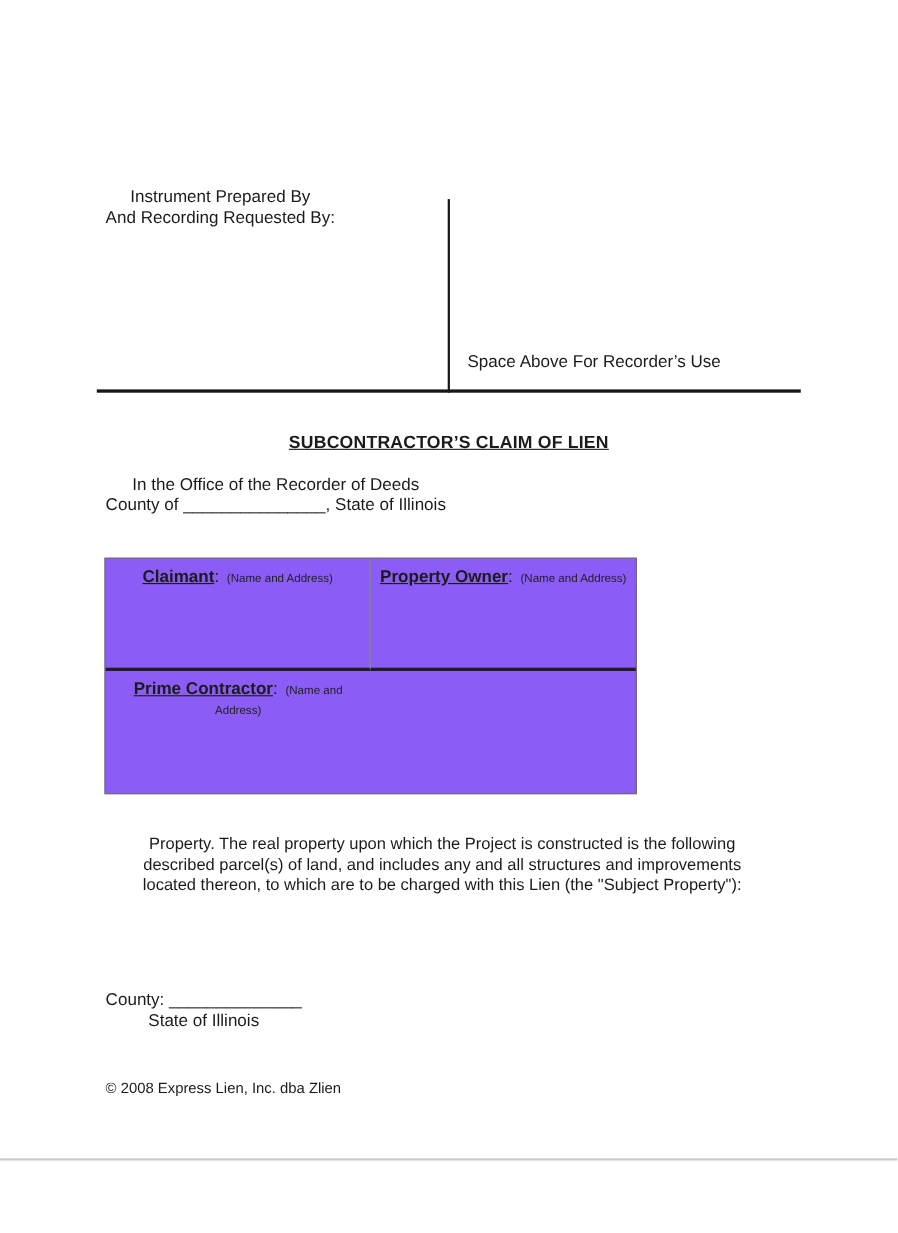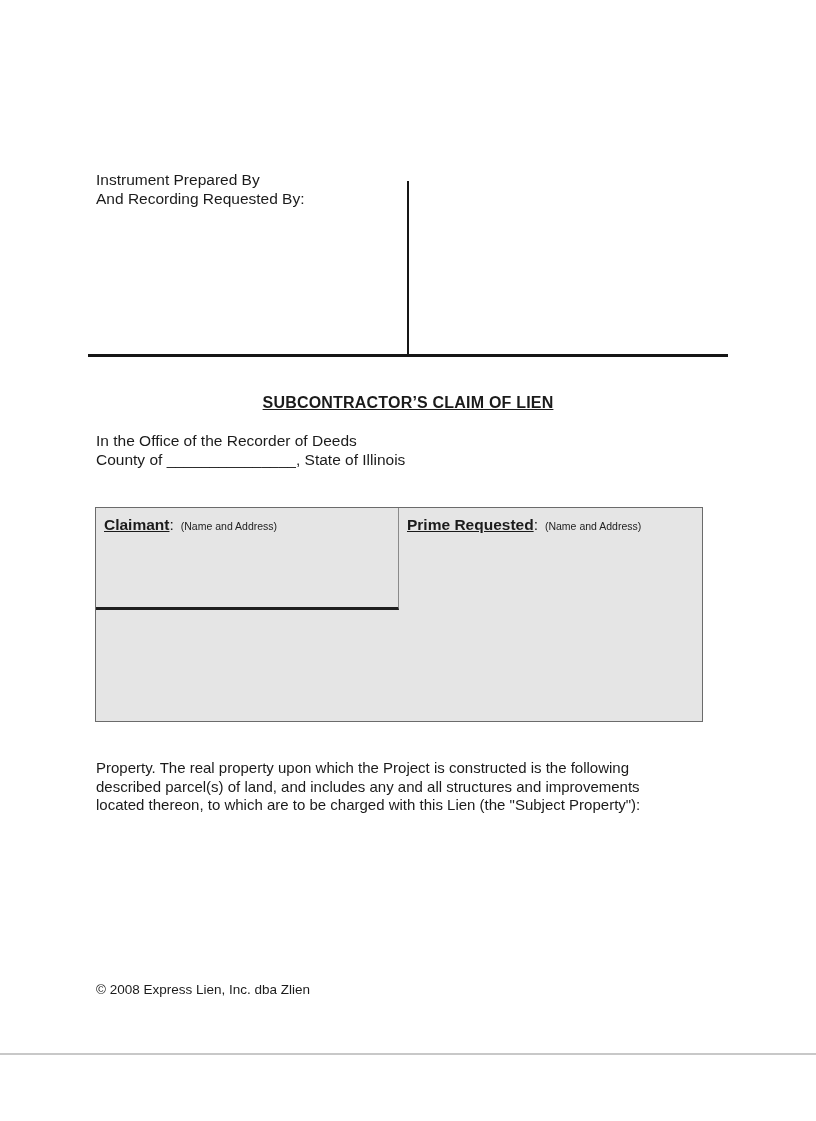--- a/index.html
+++ b/index.html
@@ -8,21 +8,21 @@
     font-family: "Liberation Sans", "DejaVu Sans", sans-serif;
     color: #1b1b1b;
   }
   .page {
     position: relative;
     width: 816px;
     height: 1121px;
     background: #ffffff;
     overflow: hidden;
   }
-  .abs { position: absolute; }
+  .abs { position: absolute; text-align: center; }
   .txt {
     font-size: 15.5px;
     line-height: 19px;
     color: #1b1b1b;
   }
   .multiline { white-space: pre-line; }
 
   .prepared-by   { left: 96px;  top: 170px; }
   .v-divider     { left: 407px; top: 181px; width: 2px;  height: 176px; background: #161616; }
   .recorder-note { left: 425px; top: 320px; }
@@ -34,26 +34,26 @@
     font-size: 16px;
     font-weight: bold;
     text-decoration: underline;
     letter-spacing: 0.2px;
   }
 
   .office-block { left: 96px; top: 431px; }
 
   .parties-table {
     left: 95px; top: 507px;
-    width: 608px; height: 215px;
+    width: 484px; height: 215px;
     border: 1px solid #6b6b6b;
     display: grid;
     grid-template-columns: 1fr 1fr;
     grid-template-rows: 102px 1fr;
-    background: #e5e5e5;
+    background: #8b5cf6;
   }
   .cell { padding: 8px 8px; }
   .cell.col-left  { border-right: 1px solid #8a8a8a; }
   .cell.row-top   { border-bottom: 3px solid #1f1f1f; }
   .cell-label {
     font-size: 15.5px;
     font-weight: bold;
     text-decoration: underline;
   }
   .cell-colon { font-size: 15.5px; font-weight: normal; }
@@ -77,39 +77,45 @@
 </head>
 <body>
 
 <div class="page">
 
   <div class="abs txt multiline prepared-by">Instrument Prepared By
 And Recording Requested By:</div>
 
   <div class="abs v-divider"></div>
 
+  <div class="abs txt recorder-note">Space Above For Recorder’s Use</div>
 
   <div class="abs h-rule"></div>
 
   <div class="abs form-title">SUBCONTRACTOR’S CLAIM OF LIEN</div>
 
   <div class="abs txt multiline office-block">In the Office of the Recorder of Deeds
 County of _______________, State of Illinois</div>
 
   <div class="abs parties-table">
     <div class="cell col-left row-top">
       <span class="cell-label">Claimant</span><span class="cell-colon">:</span><span class="cell-note">(Name and Address)</span>
     </div>
+    <div class="cell row-top">
+      <span class="cell-label">Property Owner</span><span class="cell-colon">:</span><span class="cell-note">(Name and Address)</span>
+    </div>
     <div class="cell">
-      <span class="cell-label">Prime Requested</span><span class="cell-colon">:</span><span class="cell-note">(Name and Address)</span>
+      <span class="cell-label">Prime Contractor</span><span class="cell-colon">:</span><span class="cell-note">(Name and Address)</span>
     </div>
   </div>
 
   <div class="abs txt multiline property-paragraph">Property. The real property upon which the Project is constructed is the following
 described parcel(s) of land, and includes any and all structures and improvements
 located thereon, to which are to be charged with this Lien (the "Subject Property"):</div>
 
+  <div class="abs txt multiline county-block">County: ______________
+State of Illinois</div>
 
   <div class="abs copyright">© 2008 Express Lien, Inc. dba Zlien</div>
 
   <div class="abs page-edge-line"></div>
 
 </div>
 
 </body></html>

